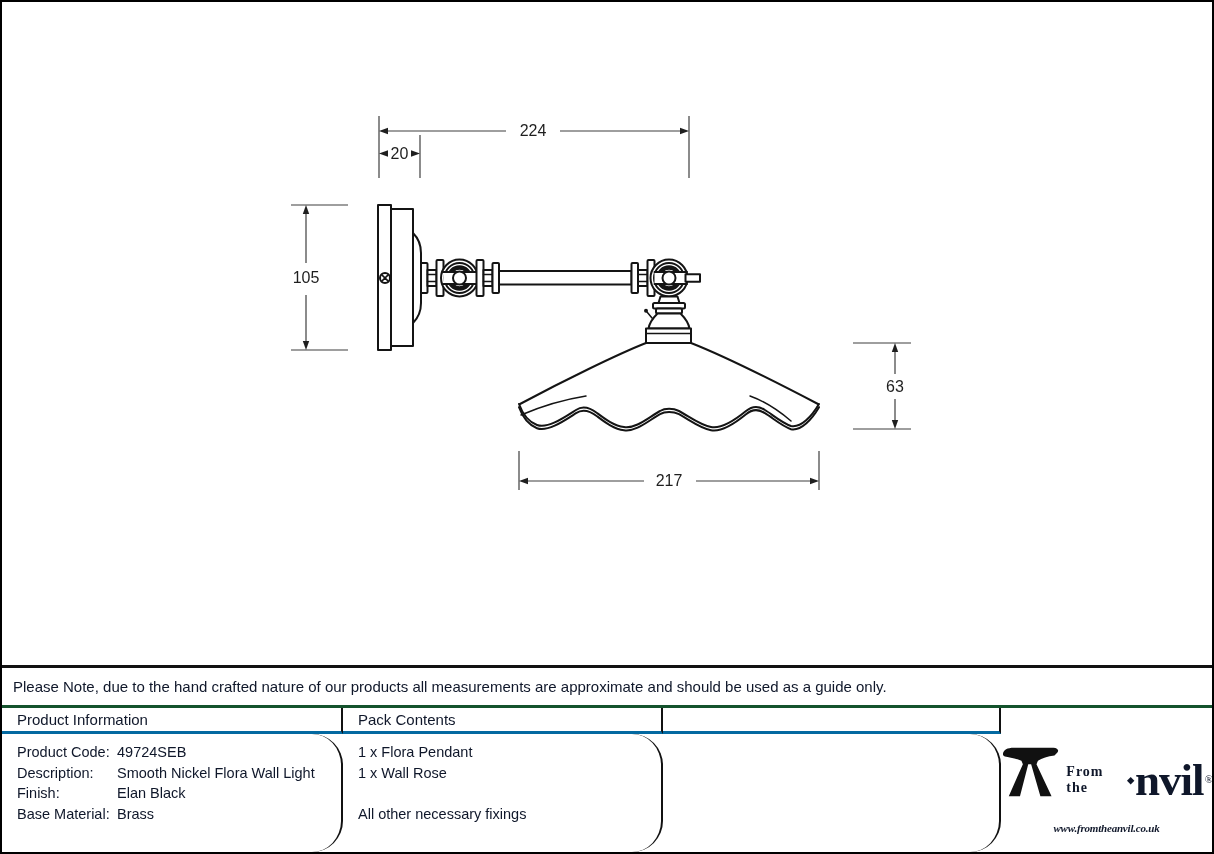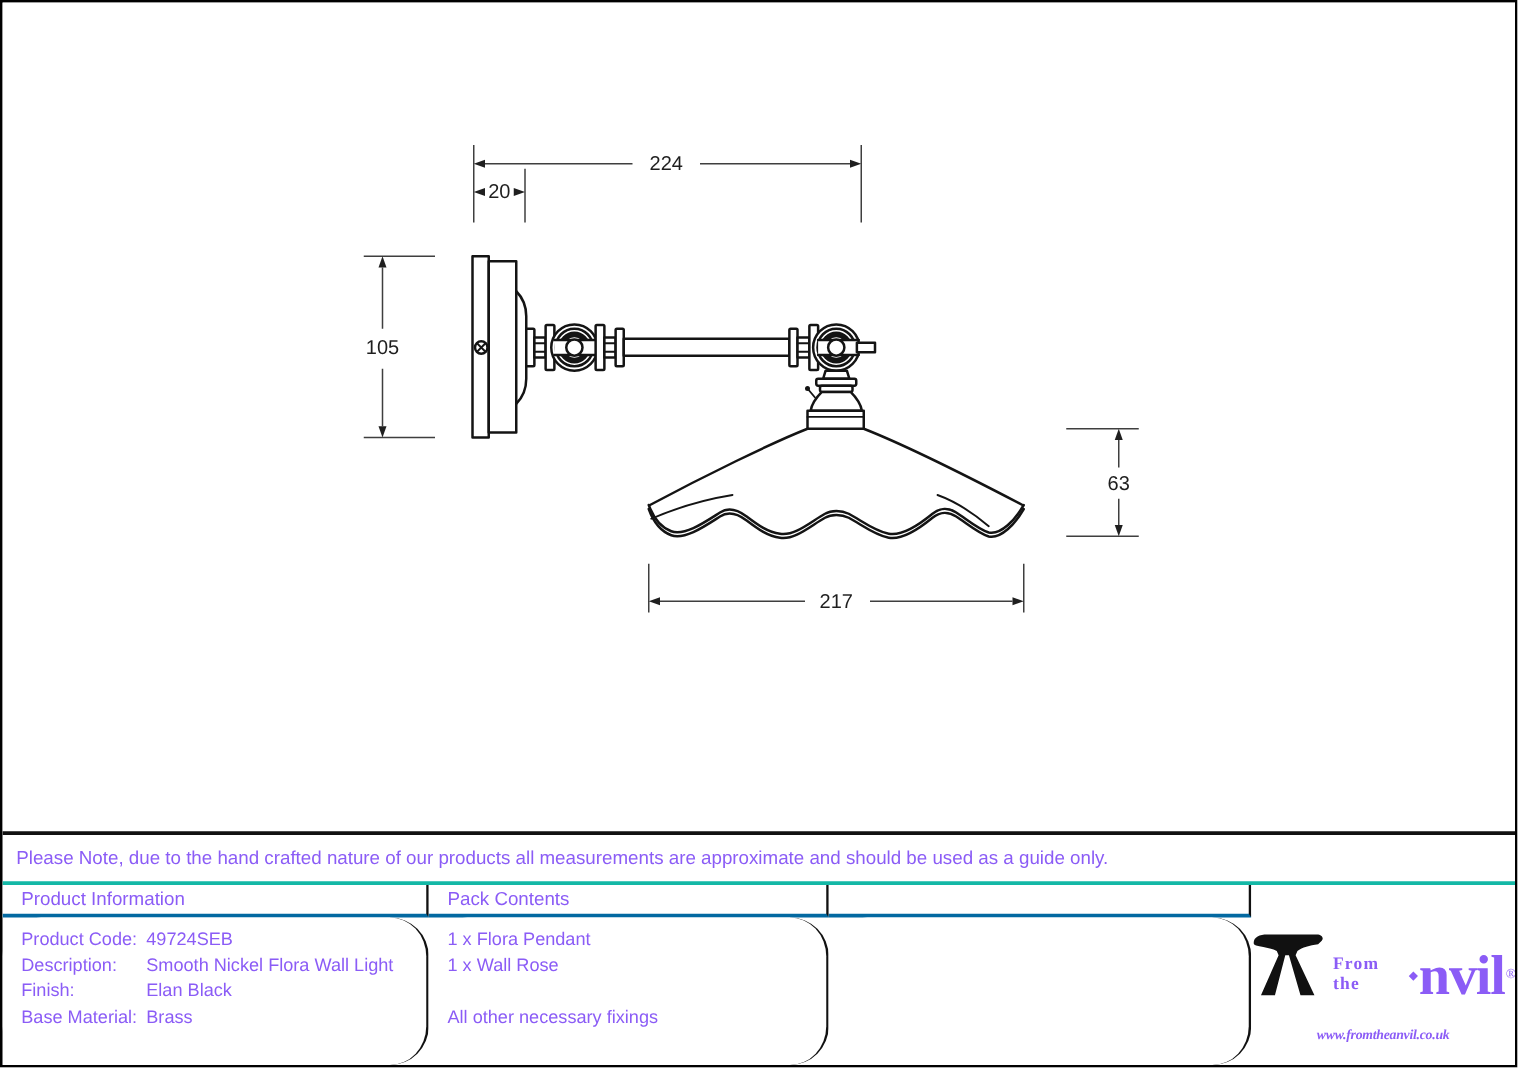--- a/index.html
+++ b/index.html
@@ -1,33 +1,33 @@
 <!DOCTYPE html>
 <html><head>
 <meta charset="utf-8">
 <style>
   html,body{margin:0;padding:0;background:#e8e8e8;}
   .page{
     position:relative;width:1214px;height:854px;margin:0 auto;
     background:#fff;border:2px solid #000;box-sizing:border-box;
-    font-family:"Liberation Sans",sans-serif;color:#8b5cf6;overflow:hidden;
+    font-family:"Liberation Sans",sans-serif;color:#0f172a;overflow:hidden;
   }
   .drawing{display:block;width:1210px;height:663px;background:#fff;}
   .drawing text{font-family:"Liberation Sans",sans-serif;font-size:16px;fill:#1f1f1f;stroke:none;}
   .dims{stroke:#3f3f3f;stroke-width:1.2;fill:none;}
   .dims polygon{fill:#1f1f1f;stroke:none;}
   .fixture{stroke:#141414;stroke-width:2;fill:#fff;stroke-linejoin:round;stroke-linecap:round;}
   .fixture .thin{stroke-width:1.5;}
   .fixture .nofill{fill:none;}
   .fixture .dark{fill:#141414;stroke:none;}
   .fixture .blank{fill:#fff;stroke:none;}
 
   .note-row{
     height:43px;box-sizing:border-box;
-    border-top:3px solid #111;border-bottom:3px solid #14b8a6;
+    border-top:3px solid #111;border-bottom:3px solid #14532d;
     line-height:37px;padding-left:11px;font-size:15px;white-space:nowrap;
   }
   .spec-table{display:grid;grid-template-columns:341px 320px 338px 1fr;grid-template-rows:26px 1fr;height:144px;}
   .cell{box-sizing:border-box;background:#fff;}
   .bR{border-right:2px solid #111;}
   .head{border-bottom:3px solid #0369a1;font-size:15px;padding:3px 0 0 15px;}
   .bodycell{padding:8px 0 0 15px;font-size:14.5px;border-radius:31px;}
   .info-row{display:flex;line-height:20.6px;}
   .info-row .lbl{flex:0 0 100px;}
   .pack-item{line-height:20.6px;}

